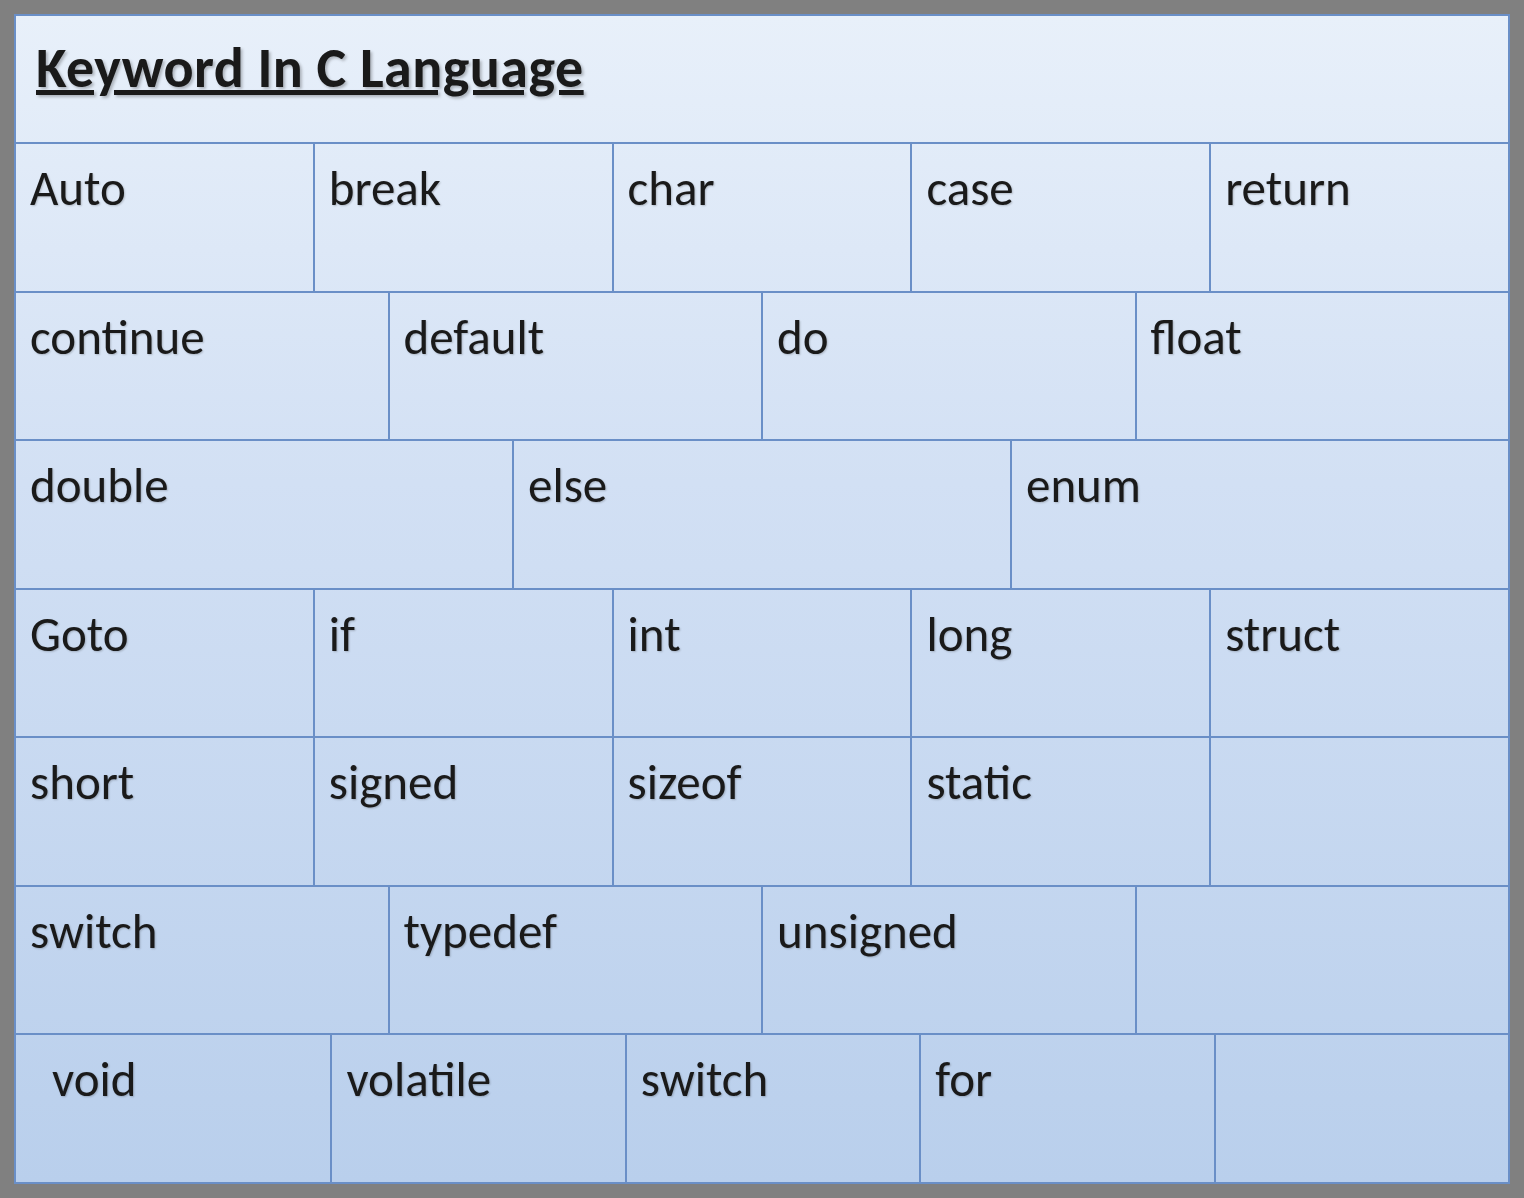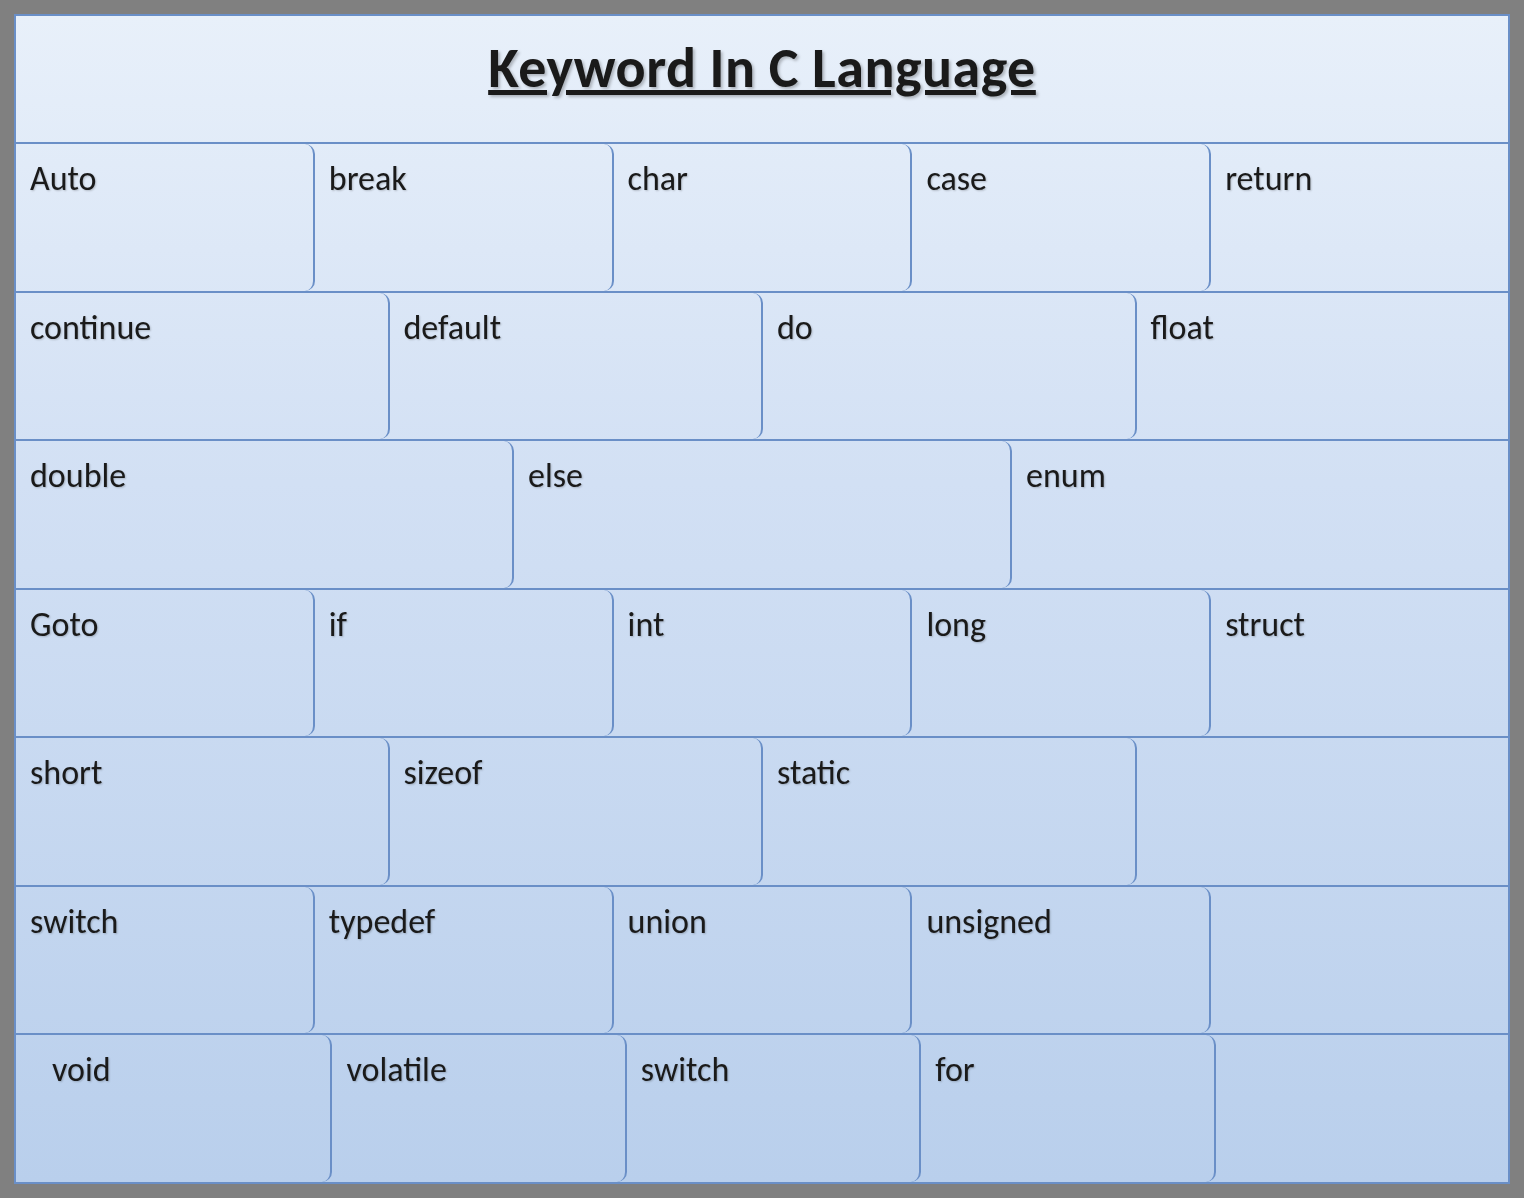--- a/index.html
+++ b/index.html
@@ -17,21 +17,21 @@
     .container {
       background: linear-gradient(to bottom, #e8f0fa 0%, #d2e0f4 40%, #b9cfec 100%);
       border: 2px solid #6a8fc7;
       width: 100%;
       height: 100%;
       display: flex;
       flex-direction: column;
     }
     .title-area {
       padding: 18px 20px 40px 20px;
-      text-align: center;
+      text-align: left;
     }
     .title {
       font-size: 56px;
       font-weight: bold;
       text-decoration: underline;
       color: #1a1a1a;
       text-shadow: 2px 2px 3px rgba(0,0,0,0.25);
       letter-spacing: 0.5px;
     }
     .table {
@@ -46,26 +46,25 @@
       border-bottom: 2px solid #6a8fc7;
     }
     .row:last-child {
       border-bottom: none;
       margin-left: 22px;
     }
     .cell {
       flex: 1;
       border-right: 2px solid #6a8fc7;
       padding: 14px 14px;
-      font-size: 34px;
+      font-size: 49px;
       color: #1a1a1a;
       text-shadow: 1px 1px 2px rgba(0,0,0,0.2);
       display: flex;
       align-items: flex-start;
-      border-radius: 10px;
     }
     .cell:last-child {
       border-right: none;
     }
   </style>
 </head>
 <body>
 
 <div class="container">
   <div class="title-area">
@@ -92,28 +91,28 @@
     </div>
     <div class="row">
       <div class="cell">Goto</div>
       <div class="cell">if</div>
       <div class="cell">int</div>
       <div class="cell">long</div>
       <div class="cell">struct</div>
     </div>
     <div class="row">
       <div class="cell">short</div>
+      <div class="cell">signed</div>
       <div class="cell">sizeof</div>
       <div class="cell">static</div>
       <div class="cell"></div>
     </div>
     <div class="row">
       <div class="cell">switch</div>
       <div class="cell">typedef</div>
-      <div class="cell">union</div>
       <div class="cell">unsigned</div>
       <div class="cell"></div>
     </div>
     <div class="row">
       <div class="cell">void</div>
       <div class="cell">volatile</div>
       <div class="cell">switch</div>
       <div class="cell">for</div>
       <div class="cell"></div>
     </div>

